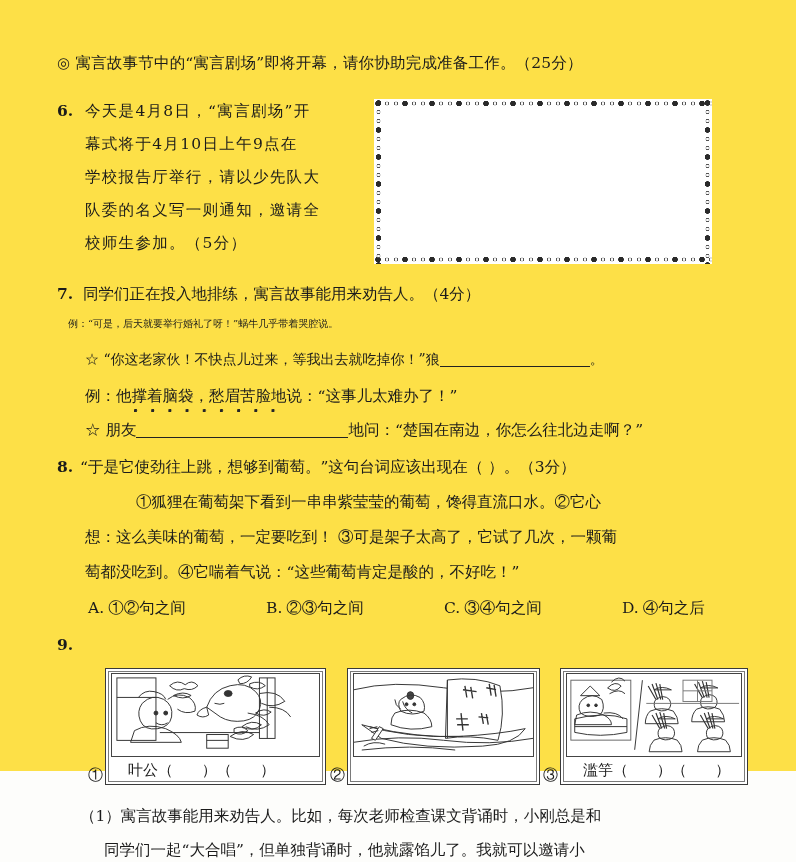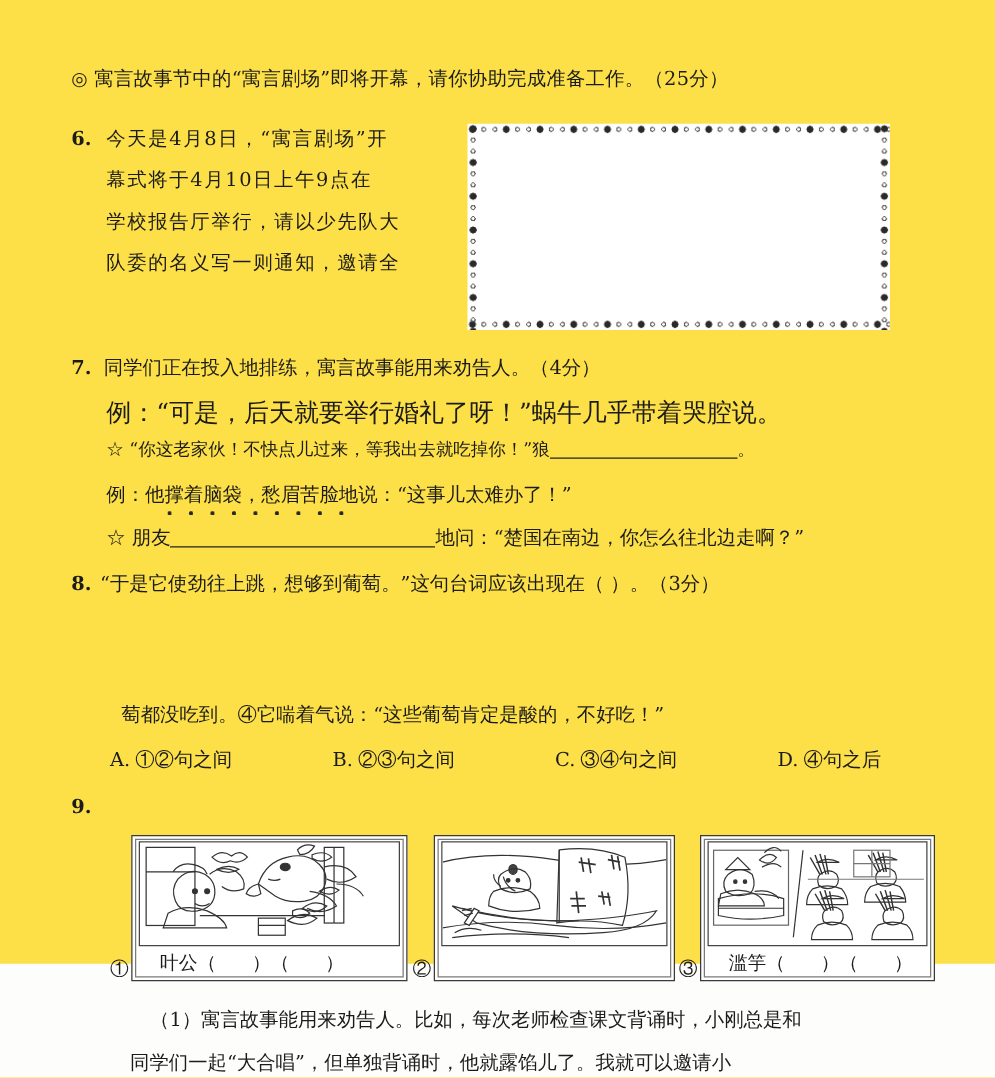--- a/index.html
+++ b/index.html
@@ -68,21 +68,21 @@
     background-repeat:repeat-y;
   }
   #q6-answer-box .top{top:0;}
   #q6-answer-box .bottom{bottom:0;}
   #q6-answer-box .left{left:0;}
   #q6-answer-box .right{right:0;}
 
   
   #q7-num{position:absolute;left:57px;top:284px;}
   #q7-stem{position:absolute;left:83px;top:284px;font-size:15.5px;white-space:nowrap;}
-  #q7-ex1{position:absolute;left:85px;top:317px;font-size:20px;white-space:nowrap;}
+  #q7-ex1{position:absolute;left:68px;top:317px;font-size:10px;white-space:nowrap;}
   #q7-item1{position:absolute;left:85px;top:350px;font-size:14px;white-space:nowrap;}
   #q7-ex2{position:absolute;left:85px;top:386px;font-size:15.5px;white-space:nowrap;}
   #q7-item2{position:absolute;left:85px;top:420px;font-size:15.5px;white-space:nowrap;}
 
   .blank-line{
     display:inline-block;
     border-bottom:1.6px solid #222;
     vertical-align:-3px;
     height:16px;
   }
@@ -98,21 +98,21 @@
     background-size:17.2px 3px;
     background-repeat:repeat-x;
   }
 
   
   #q8-num{position:absolute;left:57px;top:457px;}
   #q8-stem{position:absolute;left:80px;top:457px;font-size:15.5px;white-space:nowrap;}
   .q8-body{position:absolute;font-size:15.5px;white-space:nowrap;}
   #q8b1{left:136px;top:492px;}
   #q8b2{left:85px;top:527px;}
-  #q8b3{left:85px;top:562px;margin-left:12px;}
+  #q8b3{left:85px;top:562px;}
 
   #q8-options{
     position:absolute;left:88px;top:598px;width:660px;
     font-size:15.5px;
     display:flex;
     white-space:nowrap;
   }
   #q8-options .opt{display:inline-block;}
   #q8-options .opt .lab{margin-right:4px;}
   #q8-options .o1{width:178px;}
@@ -155,40 +155,41 @@
     position:absolute;left:6px;right:4px;bottom:1px;height:25px;
     font-size:15px;line-height:25px;white-space:nowrap;margin-left:16px;
   }
   #poster1{left:0px;width:238px;}
   #poster2{left:242px;width:210px;}
   #poster3{left:455px;width:205px;}
 
   .art svg{display:block;width:100%;height:100%;}
 
   
-  #q9-1-l1{position:absolute;left:80px;top:806px;font-size:15.5px;white-space:nowrap;margin-left:40px;}
+  #q9-1-l1{position:absolute;left:80px;top:806px;font-size:15.5px;white-space:nowrap;}
   #q9-1-l2{position:absolute;left:104px;top:840px;font-size:15.5px;white-space:nowrap;}
 
   .paren-blank{letter-spacing:0;}
 </style>
 </head>
 <body>
 
 <div class="page">
 
   <div class="lead" id="header-line">
     <span class="mark">◎</span>
     <span>寓言故事节中的“寓言剧场”即将开幕，请你协助完成准备工作。（25分）</span>
   </div>
 
   <span class="qnum" id="q6-num">6.</span>
   <div class="q6-line" id="q6l1">今天是4月8日，“寓言剧场”开</div>
   <div class="q6-line" id="q6l2">幕式将于4月10日上午9点在</div>
   <div class="q6-line" id="q6l3">学校报告厅举行，请以少先队大</div>
   <div class="q6-line" id="q6l4">队委的名义写一则通知，邀请全</div>
+  <div class="q6-line" id="q6l5">校师生参加。（5分）</div>
 
   <div id="q6-answer-box">
     <div class="edge h top"></div>
     <div class="edge h bottom"></div>
     <div class="edge v left"></div>
     <div class="edge v right"></div>
   </div>
 
   <span class="qnum" id="q7-num">7.</span>
   <div id="q7-stem">同学们正在投入地排练，寓言故事能用来劝告人。（4分）</div>
@@ -204,20 +205,22 @@
     <span>例：他</span><span class="emph">撑着脑袋，愁眉苦脸地</span><span>说：“这事儿太难办了！”</span>
   </div>
 
   <div id="q7-item2">
     <span>☆</span>
     <span>朋友</span><span class="blank-line blank-w210"></span><span>地问：“楚国在南边，你怎么往北边走啊？”</span>
   </div>
 
   <span class="qnum" id="q8-num">8.</span>
   <div id="q8-stem">“于是它使劲往上跳，想够到葡萄。”这句台词应该出现在（      ）。（3分）</div>
+  <div class="q8-body" id="q8b1">①狐狸在葡萄架下看到一串串紫莹莹的葡萄，馋得直流口水。②它心</div>
+  <div class="q8-body" id="q8b2">想：这么美味的葡萄，一定要吃到！ ③可是架子太高了，它试了几次，一颗葡</div>
   <div class="q8-body" id="q8b3">萄都没吃到。④它喘着气说：“这些葡萄肯定是酸的，不好吃！”</div>
 
   <div id="q8-options">
     <span class="opt o1">
       <span class="lab">A.</span><span>①②句之间</span>
     </span>
     <span class="opt o2">
       <span class="lab">B.</span><span>②③句之间</span>
     </span>
     <span class="opt o3">

